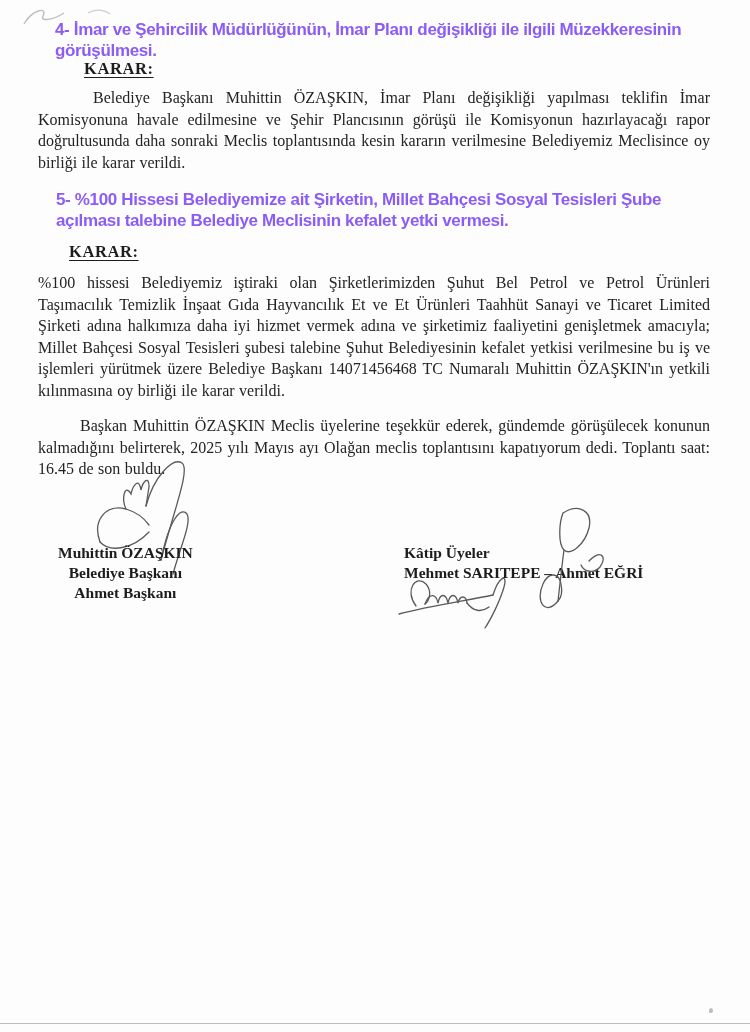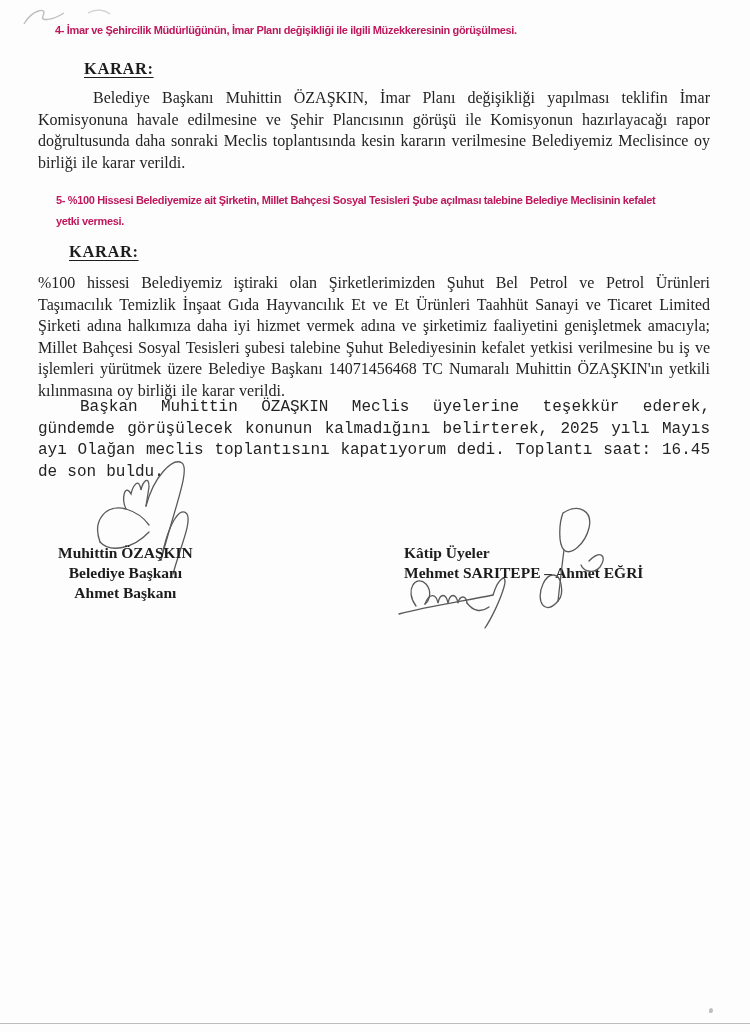--- a/index.html
+++ b/index.html
@@ -10,24 +10,24 @@
     background:#fdfdfd;
     overflow:hidden;
     font-family:"Liberation Serif", serif;
     color:#262626;
   }
   .abs { position:absolute; }
 
   .item-heading {
     font-family:"Liberation Sans", sans-serif;
     font-weight:700;
-    font-size:11px;
+    font-size:17px;
     line-height:20.5px;
     letter-spacing:-0.35px;
-    color:#be185d;
+    color:#8b5cf6;
   }
   #item4 { left:55px; top:20px;  width:645px; }
   #item5 { left:56px; top:190px; width:618px; }
 
   .karar-heading {
     font-weight:700;
     font-size:16.5px;
     letter-spacing:0.6px;
     color:#1d1d1d;
     text-decoration:underline;
@@ -41,21 +41,21 @@
     width:672px; left:38px;
     font-size:16px;
     line-height:21.5px;
     text-align:justify;
     text-align-last:left;
     color:#232323;
     word-spacing:0.5px;
   }
   #para1 { top:87px;  text-indent:55px; }
   #para2 { top:272px; text-indent:0; }
-  #para3 { top:397px; text-indent:42px;font-family:Liberation Mono, monospace; }
+  #para3 { top:415px; text-indent:42px; }
 
   .sig-text {
     font-weight:700;
     font-size:15.5px;
     line-height:20px;
     color:#1c1c1c;
   }
   #sig-left-text  { left:58px;  top:543px; text-align:center; }
   #sig-right-text { left:404px; top:543px; width:252px; text-align:left; }
 

